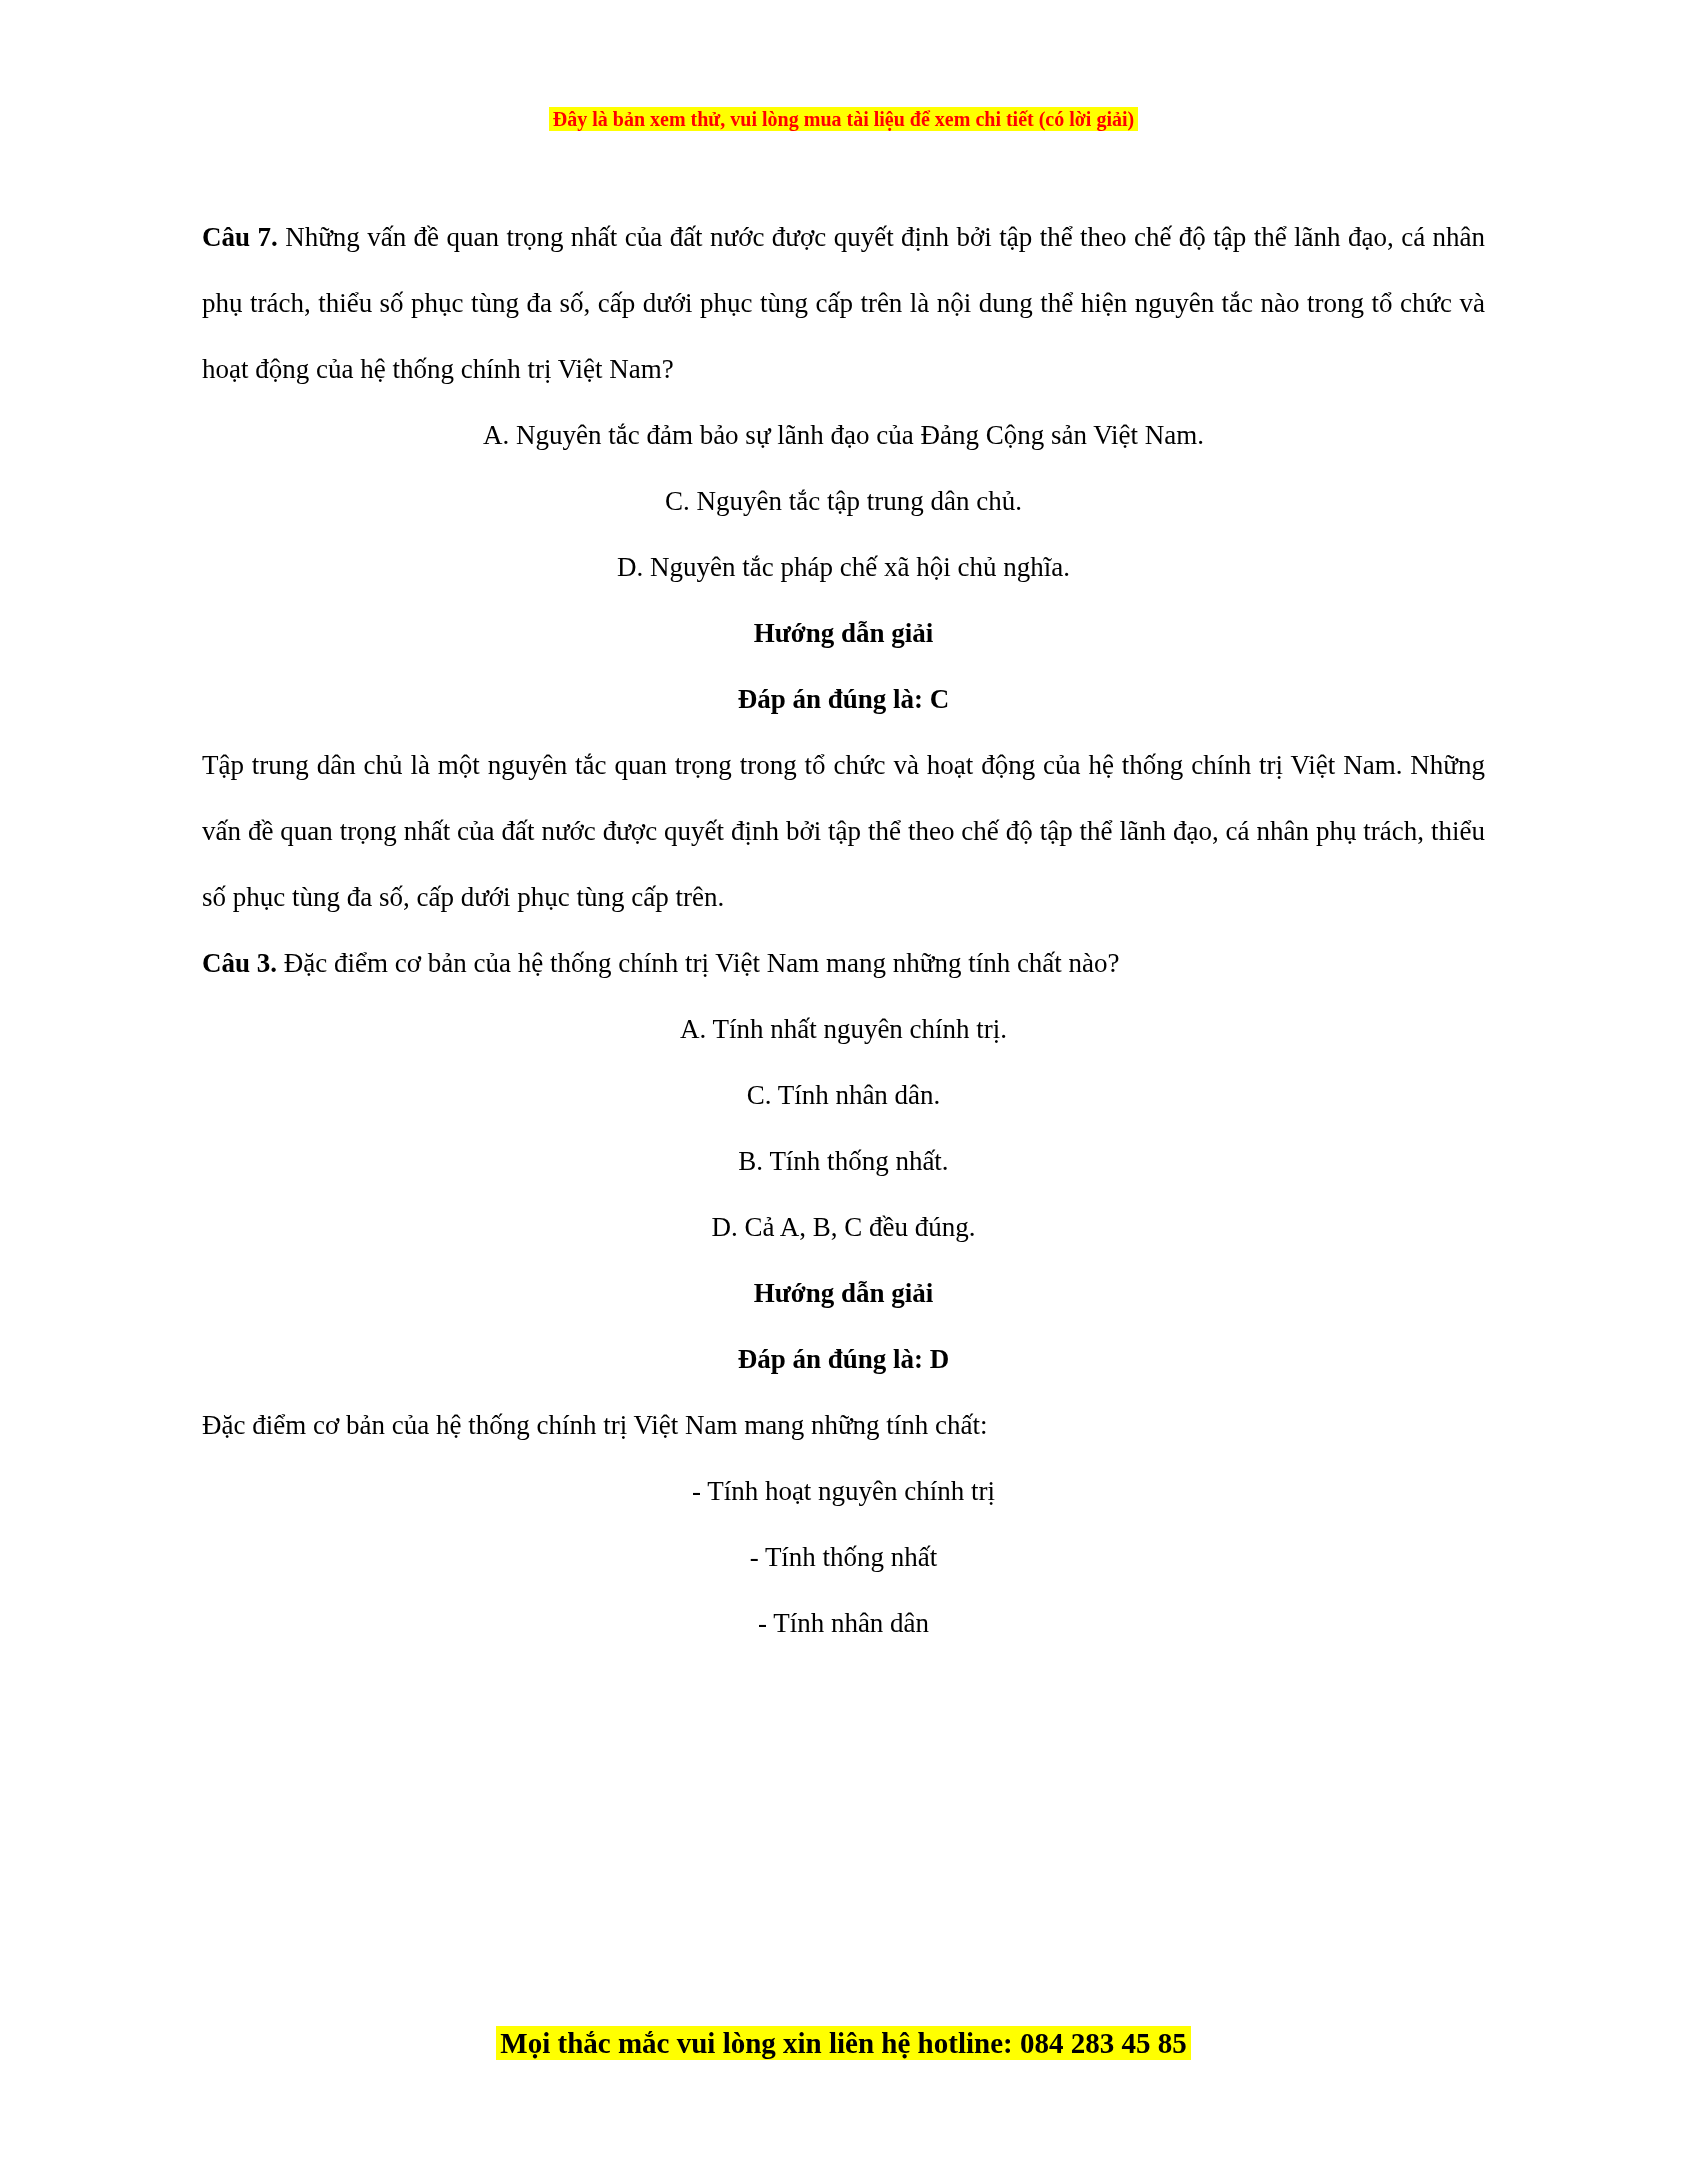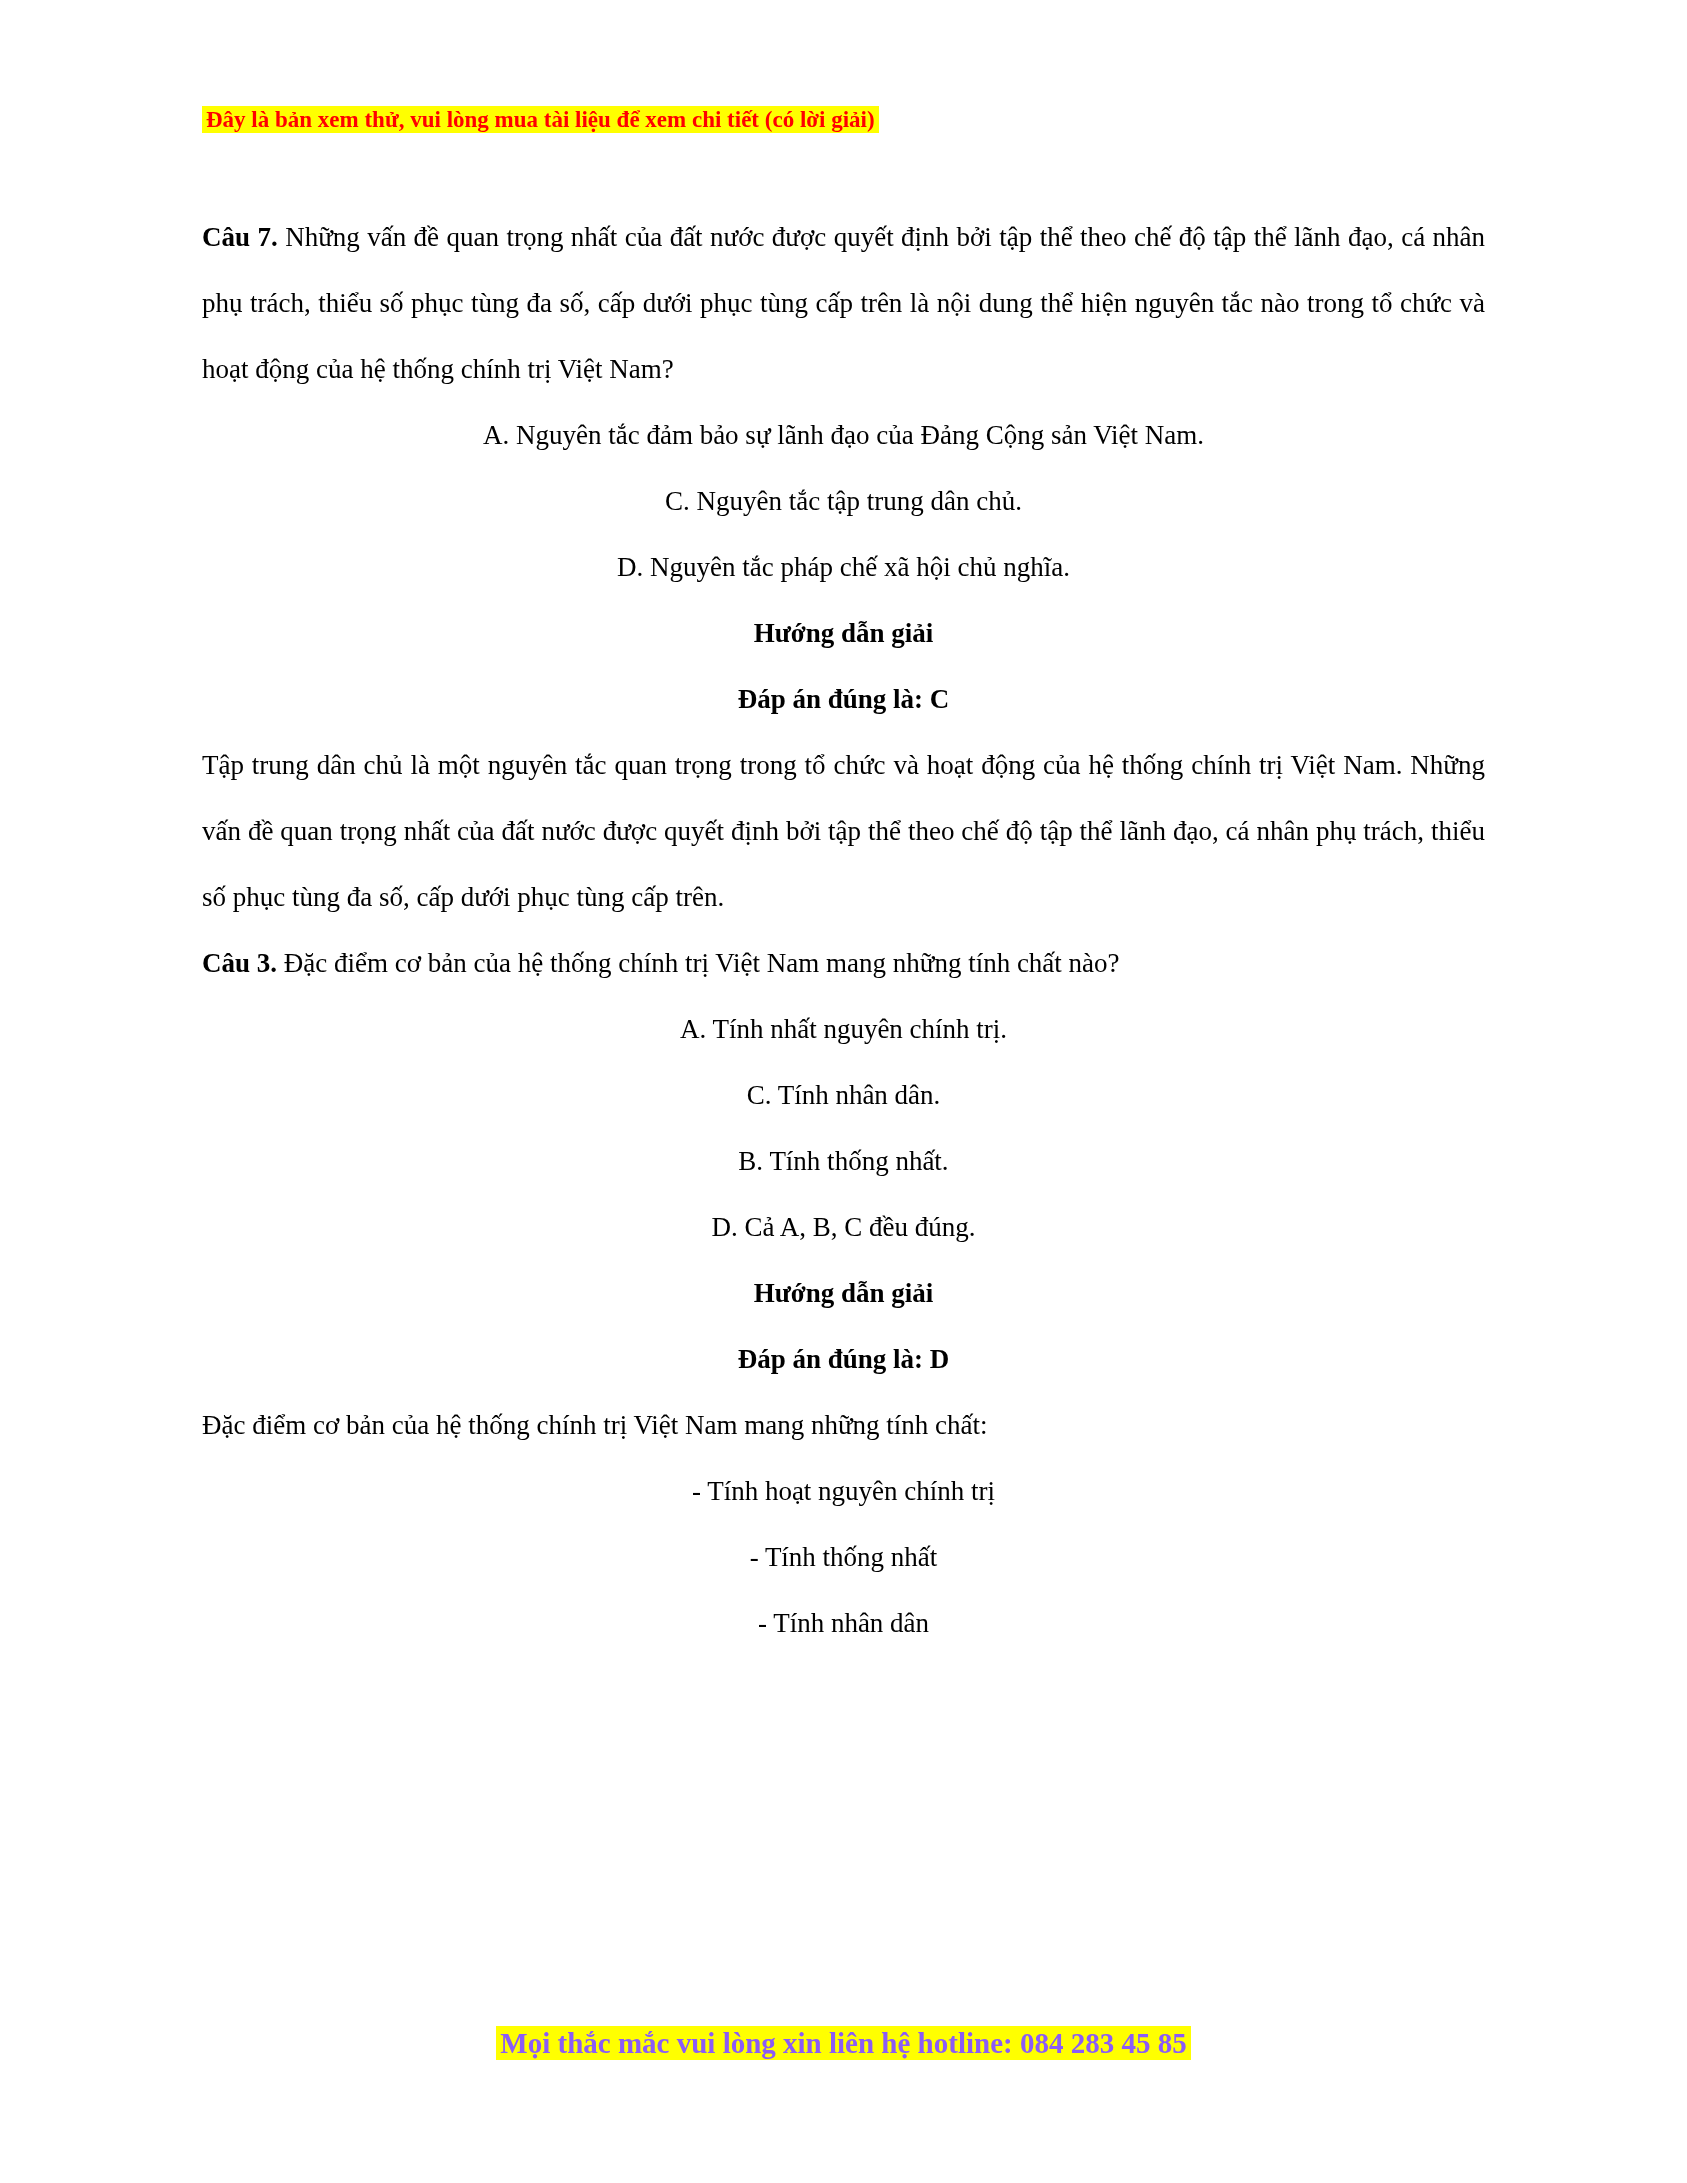--- a/index.html
+++ b/index.html
@@ -11,21 +11,22 @@
   .page {
     position: relative;
     width: 1687px;
     height: 2183px;
     background: #ffffff;
     padding: 99px 202px 0 202px;
     overflow: hidden;
     color: #000000;
   }
   .banner {
-    font-size: 23px;
+    text-align: center;
+    font-size: 20px;
     line-height: 41px;
     margin-bottom: 64px;
   }
   .banner .hl {
     background: #FFFF00;
     color: #FF0000;
     font-weight: bold;
     padding: 1.3px 4px;
   }
   .content {
@@ -43,21 +44,21 @@
     position: absolute;
     left: 0;
     right: 0;
     top: 2023px;
     text-align: center;
     font-size: 29px;
     line-height: 41px;
   }
   .footer .hl {
     background: #FFFF00;
-    color: #8b5cf6;
+    color: #000000;
     font-weight: bold;
     padding: 1.3px 4px;
   }
 </style>
 </head>
 <body>
 
 <div class="page">
 
   <div class="banner">

